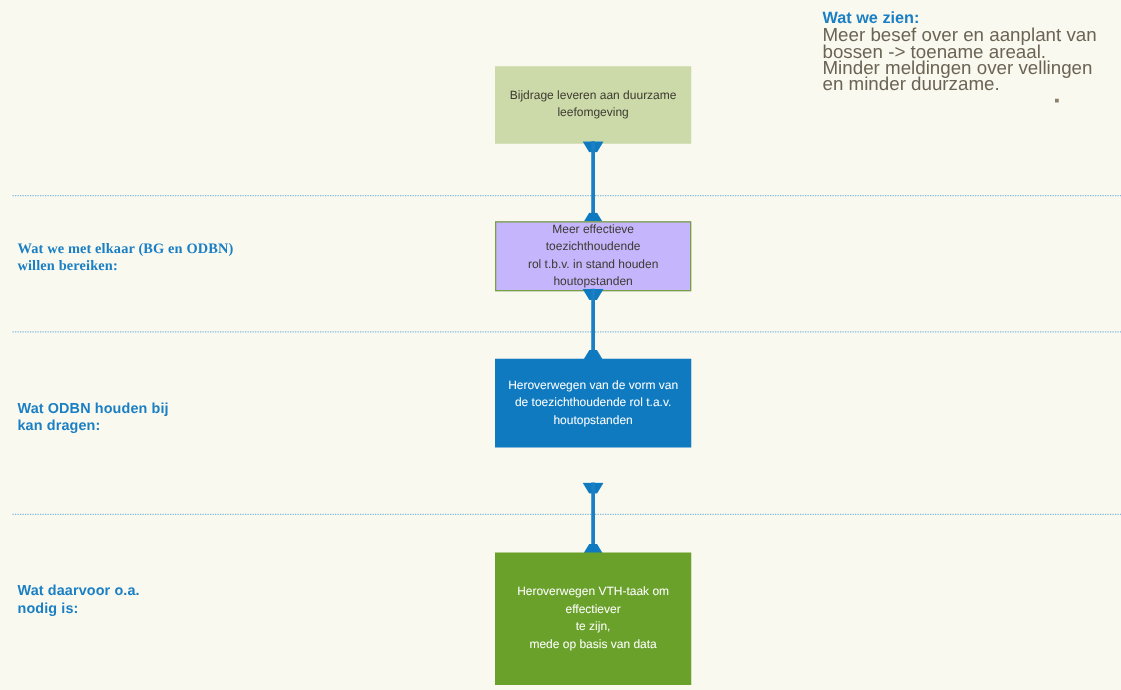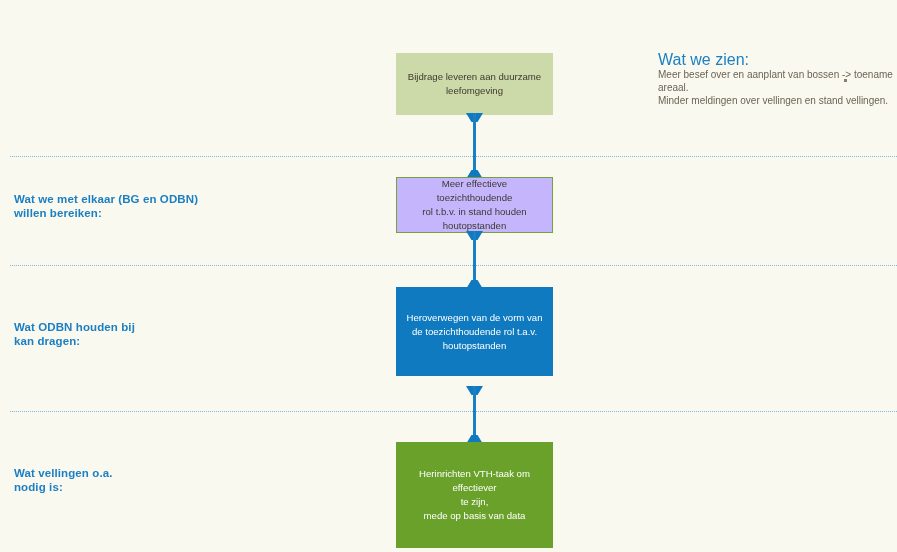--- a/index.html
+++ b/index.html
@@ -37,42 +37,41 @@
   .row-label {
     position: absolute;
     left: 14px;
     width: 230px;
     color: #1b7fc4;
     font-size: 11.5px;
     font-weight: bold;
     line-height: 14px;
     letter-spacing: 0.1px;
   }
-  .row-label.r1 { top: 192px; }
+  .row-label.r1 { top: 192px; font-family: Liberation Serif, serif; }
   .row-label.r2 { top: 320px; }
   .row-label.r3 { top: 466px; }
 
   
   .note {
     position: absolute;
     left: 658px;
     top: 6px;
     width: 235px;
   }
   .note-title {
     color: #1b7fc4;
-    font-size: 16px;
-    font-weight: normal;
+    font-size: 13px;
+    font-weight: bold;
     line-height: 15px;
     margin-bottom: 1px;
-    margin-top: 46px;
   }
   .note-line {
     color: #6b6455;
-    font-size: 10px;
+    font-size: 15px;
     line-height: 13px;
   }
 
   
   .speck {
     position: absolute;
     left: 844px;
     top: 79px;
     width: 3px;
     height: 3px;
@@ -102,21 +101,21 @@
   }
   .node.n2 {
     top: 177px;
     height: 56px;
     background: #c4b5fd;
     border: 1px solid #77a03e;
     color: #3d3a30;
   }
   .node.n3 {
     top: 287px;
-    height: 89px;
+    height: 71px;
     background: #0f7ac0;
     color: #ffffff;
   }
   .node.n4 {
     top: 442px;
     height: 106px;
     background: #6aa12b;
     color: #ffffff;
   }
 
@@ -161,30 +160,30 @@
 
 <div id="canvas">
 
   <div class="divider d1"></div>
   <div class="divider d2"></div>
   <div class="divider d3"></div>
 
   <div class="note">
     <div class="note-title">Wat we zien:</div>
     <div class="note-line">Meer besef over en aanplant van bossen -&gt; toename areaal.</div>
-    <div class="note-line">Minder meldingen over vellingen en stand vellingen.</div>
+    <div class="note-line">Minder meldingen over vellingen en minder duurzame.</div>
   </div>
 
   <div class="speck"></div>
 
   <div class="row-label r1" style="white-space: pre-line;">Wat we met elkaar (BG en ODBN)
 willen bereiken:</div>
   <div class="row-label r2" style="white-space: pre-line;">Wat ODBN houden bij
 kan dragen:</div>
-  <div class="row-label r3" style="white-space: pre-line;">Wat vellingen o.a.
+  <div class="row-label r3" style="white-space: pre-line;">Wat daarvoor o.a.
 nodig is:</div>
 
   <div class="node n1">
     <span class="node-text">Bijdrage leveren aan duurzame
 leefomgeving</span>
   </div>
 
   <div class="connector c1">
     <div class="cap top"></div>
     <div class="stem"></div>
@@ -209,18 +208,18 @@
 houtopstanden</span>
   </div>
 
   <div class="connector c3">
     <div class="cap top"></div>
     <div class="stem"></div>
     <div class="cap bottom"></div>
   </div>
 
   <div class="node n4">
-    <span class="node-text">Herinrichten VTH-taak om effectiever
+    <span class="node-text">Heroverwegen VTH-taak om effectiever
 te zijn,
 mede op basis van data</span>
   </div>
 
 </div>
 
 </body></html>

